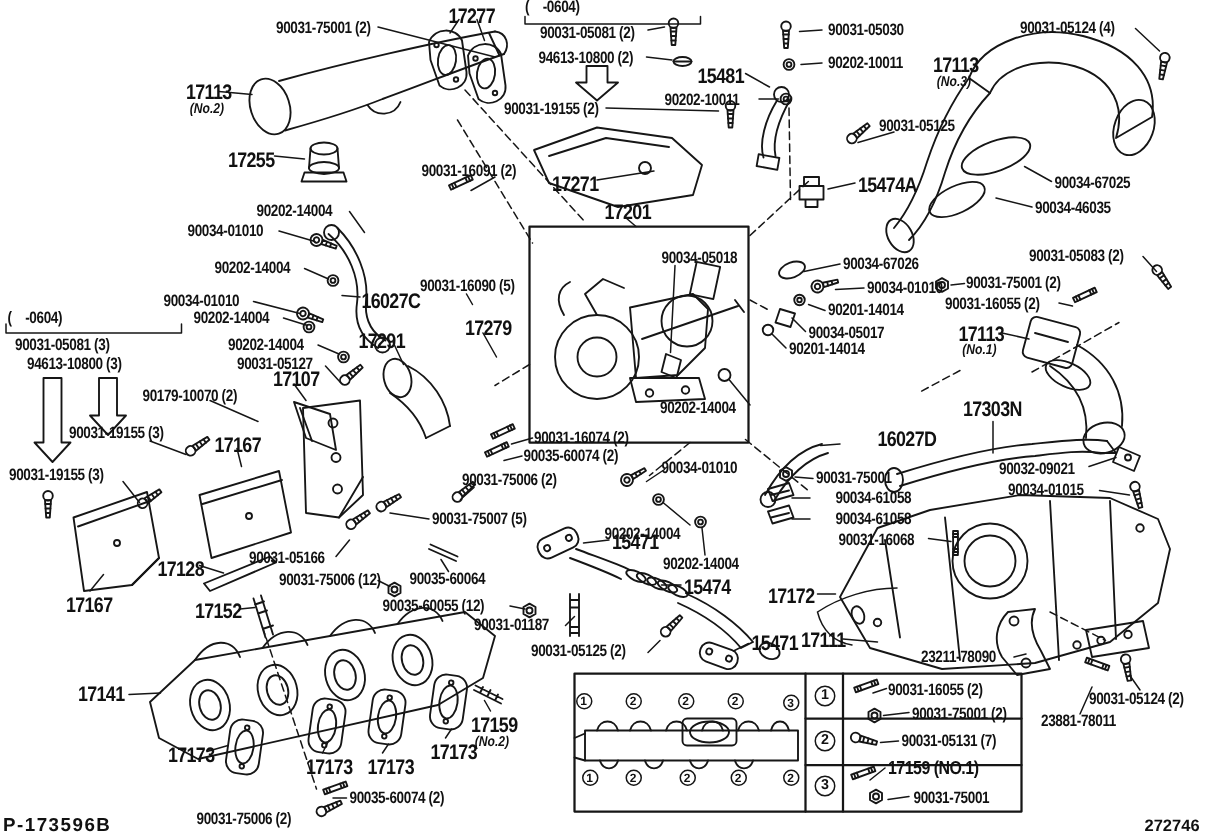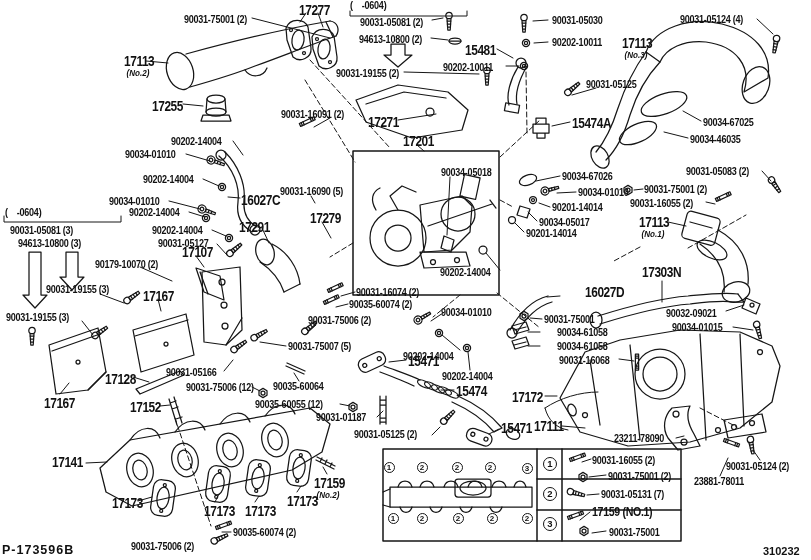--- a/index.html
+++ b/index.html
@@ -489,14 +489,14 @@
       <div class="marker" style="left: 416.5px; top: 512.5px; height: 11px; width: 11px; font-size: 8px; line-height: 9px;">2</div>
       <div class="marker" style="left: 452.5px; top: 512.5px; height: 11px; width: 11px; font-size: 8px; line-height: 9px;">2</div>
       <div class="marker" style="left: 486.5px; top: 512.5px; height: 11px; width: 11px; font-size: 8px; line-height: 9px;">2</div>
       <div class="marker" style="left: 521.5px; top: 512.5px; height: 11px; width: 11px; font-size: 8px; line-height: 9px;">2</div>
       <div class="marker" style="left: 543px; top: 457px; height: 14px; width: 14px; font-size: 9.5px; line-height: 12px;">1</div>
       <div class="marker" style="left: 543px; top: 487px; height: 14px; width: 14px; font-size: 9.5px; line-height: 12px;">2</div>
       <div class="marker" style="left: 543px; top: 517px; height: 14px; width: 14px; font-size: 9.5px; line-height: 12px;">3</div>
     </div>
 
   <div id="footer-left" class="footer">P-173596B</div>
-  <div id="footer-right" class="footer">310232</div>
+  <div id="footer-right" class="footer">272746</div>
 </div>
 
 </body></html>

